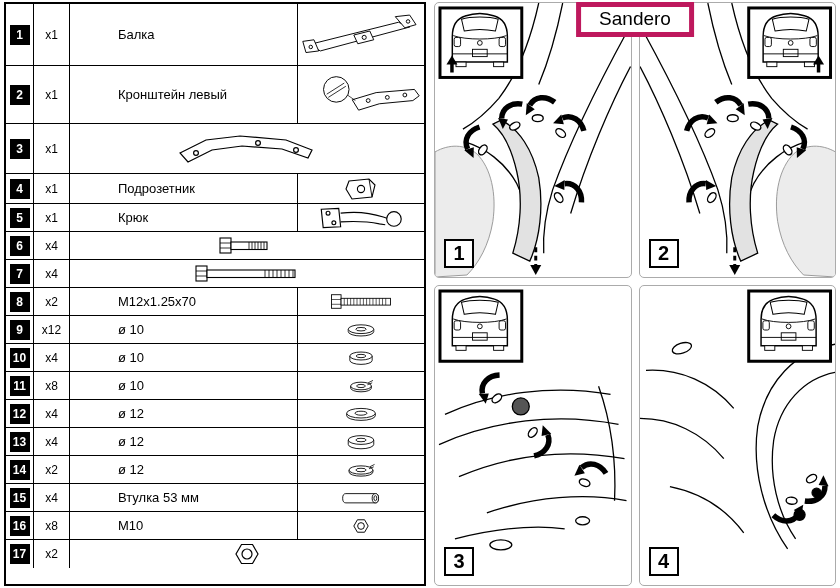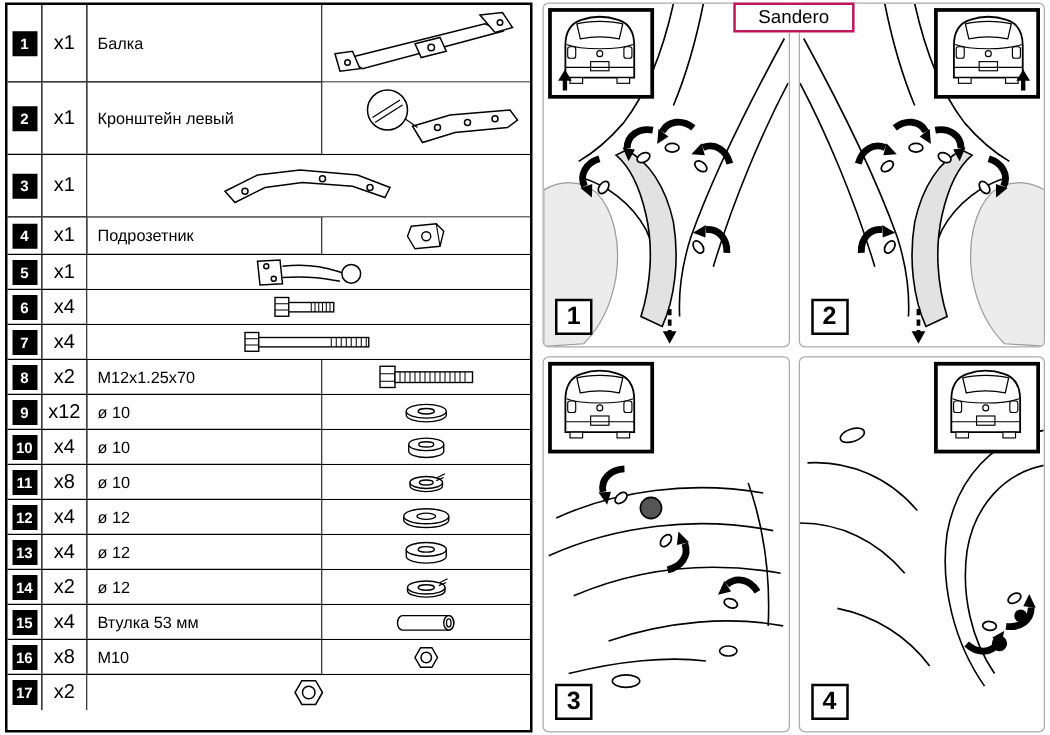--- a/index.html
+++ b/index.html
@@ -14,37 +14,37 @@
   .parts-table {
     width:422px; height:584px; border:2px solid #000;
     display:flex; flex-direction:column; background:#fff;
   }
   .row { display:flex; border-bottom:1px solid #000; flex:0 0 auto; }
   .row:last-child { border-bottom:none; }
   .h62{height:62px} .h58{height:58px} .h50{height:50px} .h30{height:30px} .h28{height:28px}
   .c { border-right:1px solid #000; display:flex; align-items:center; overflow:hidden; }
   .c:last-child { border-right:none; }
   .c.num { width:28px; justify-content:center; }
-  .c.qty { width:36px; justify-content:center; font-size:16px; }
-  .c.desc { width:188px; padding-left:8px; font-size:13px; }
+  .c.qty { width:36px; justify-content:center; font-size:12px; }
+  .c.desc { width:188px; padding-left:8px; font-size:13px;margin-left:40px; }
   .c.pic { flex:1; justify-content:center; background:#fff; }
   .numbox {
     background:#000; color:#fff; font-weight:bold; font-size:12px;
     width:20px; height:20px; display:flex; align-items:center; justify-content:center;
   }
 
   
   .diagrams {
     position:relative; flex:1; height:584px;
     display:grid; grid-template-columns:1fr 1fr; grid-template-rows:276px 1fr; gap:7px;
   }
   .title-box {
     position:absolute; top:0; left:50%; transform:translateX(-50%);
-    border:2px solid #be185d; background:#fff; padding:1px 18px 2px;
-    font-size:15px; z-index:10; white-space:nowrap;
+    border:5px solid #be185d; background:#fff; padding:1px 18px 2px;
+    font-size:19px; z-index:10; white-space:nowrap;
   }
   .panel {
     position:relative; border:1px solid #ababab; border-radius:5px;
     background:#fff; overflow:hidden;
   }
   .panel svg { width:100%; height:100%; display:block; }
   .panel-num {
     position:absolute; left:9px; bottom:9px; min-width:30px; height:29px;
     border:2px solid #000; background:#fff; z-index:5;
     display:flex; align-items:center; justify-content:center;
@@ -183,20 +183,21 @@
         </g>
           </svg>
       </div>
     </div>
 
     <div class="row h28">
       <div class="c num">
           <span class="numbox">5</span>
         </div>
       <div class="c qty">x1</div>
+      <div class="c desc">Крюк</div>
       <div class="c pic">
         <svg width="130" height="24" viewBox="0 0 130 24">
             <g fill="#fff" stroke="#000" stroke-width="1.2">
           <polygon points="24,3 42,2 44,21 26,22"></polygon>
               <circle cx="31" cy="7" r="2"></circle>
               <circle cx="37" cy="17" r="2"></circle>
           <path d="M44,7 C60,5 76,7 88,11 L94,13" fill="none"></path>
               <path d="M44,16 C60,15 74,16 84,18 L90,19" fill="none"></path>
           <circle cx="99" cy="13" r="7.5"></circle>
         </g>

